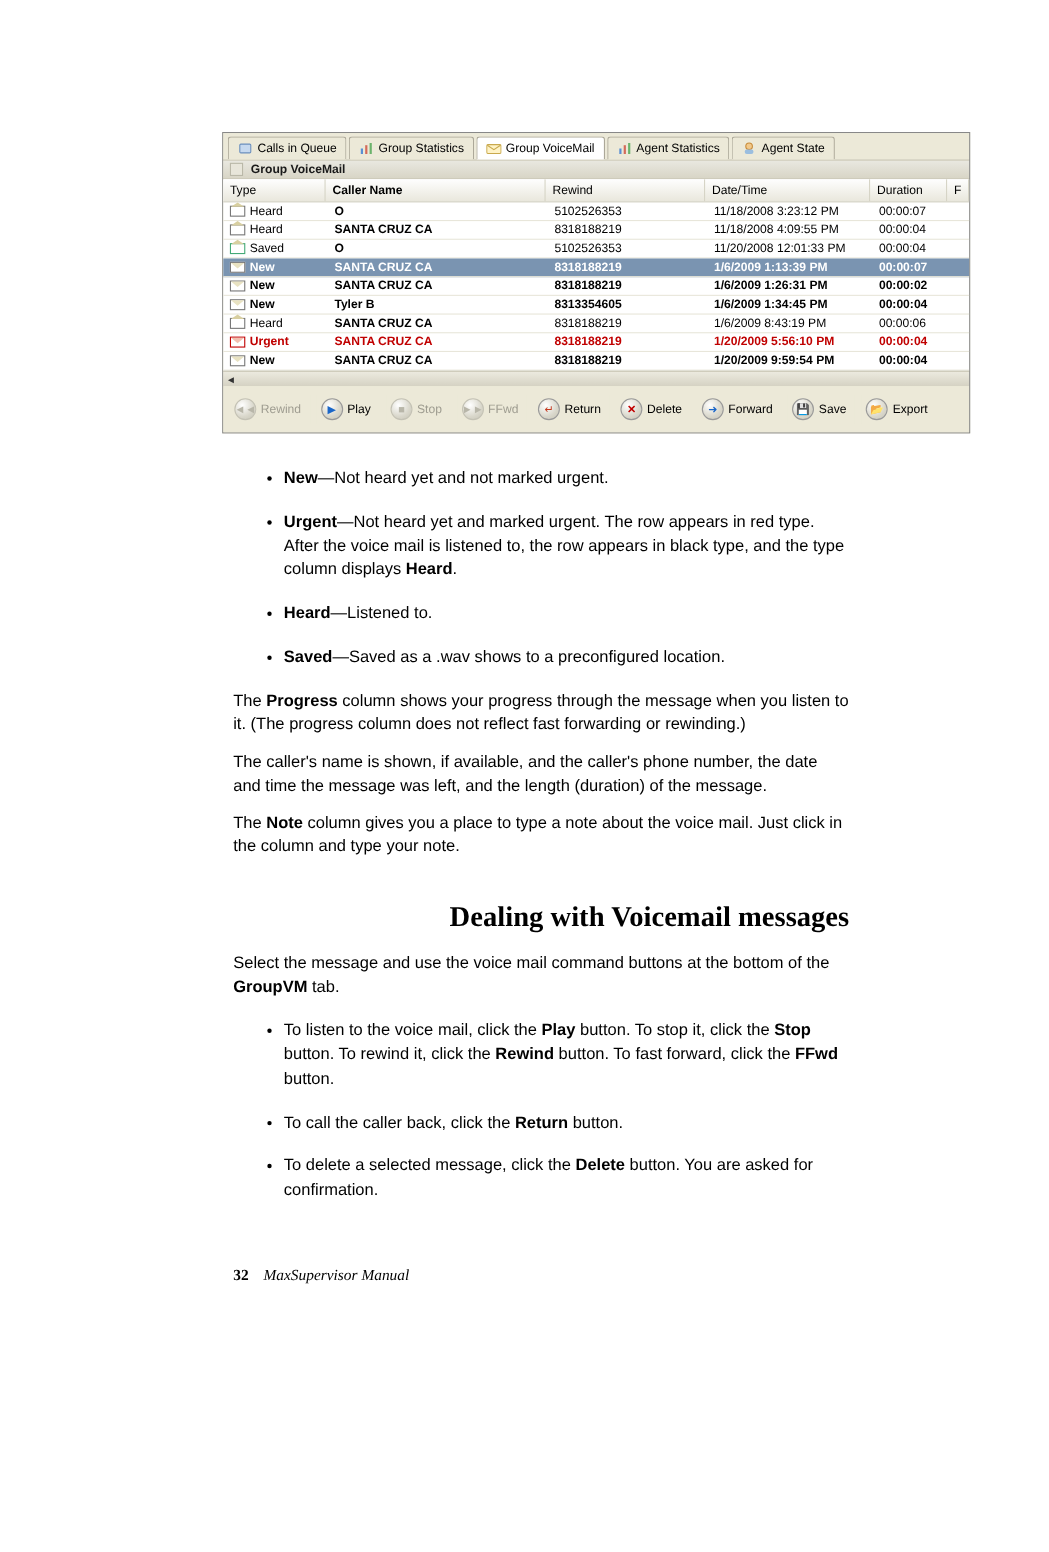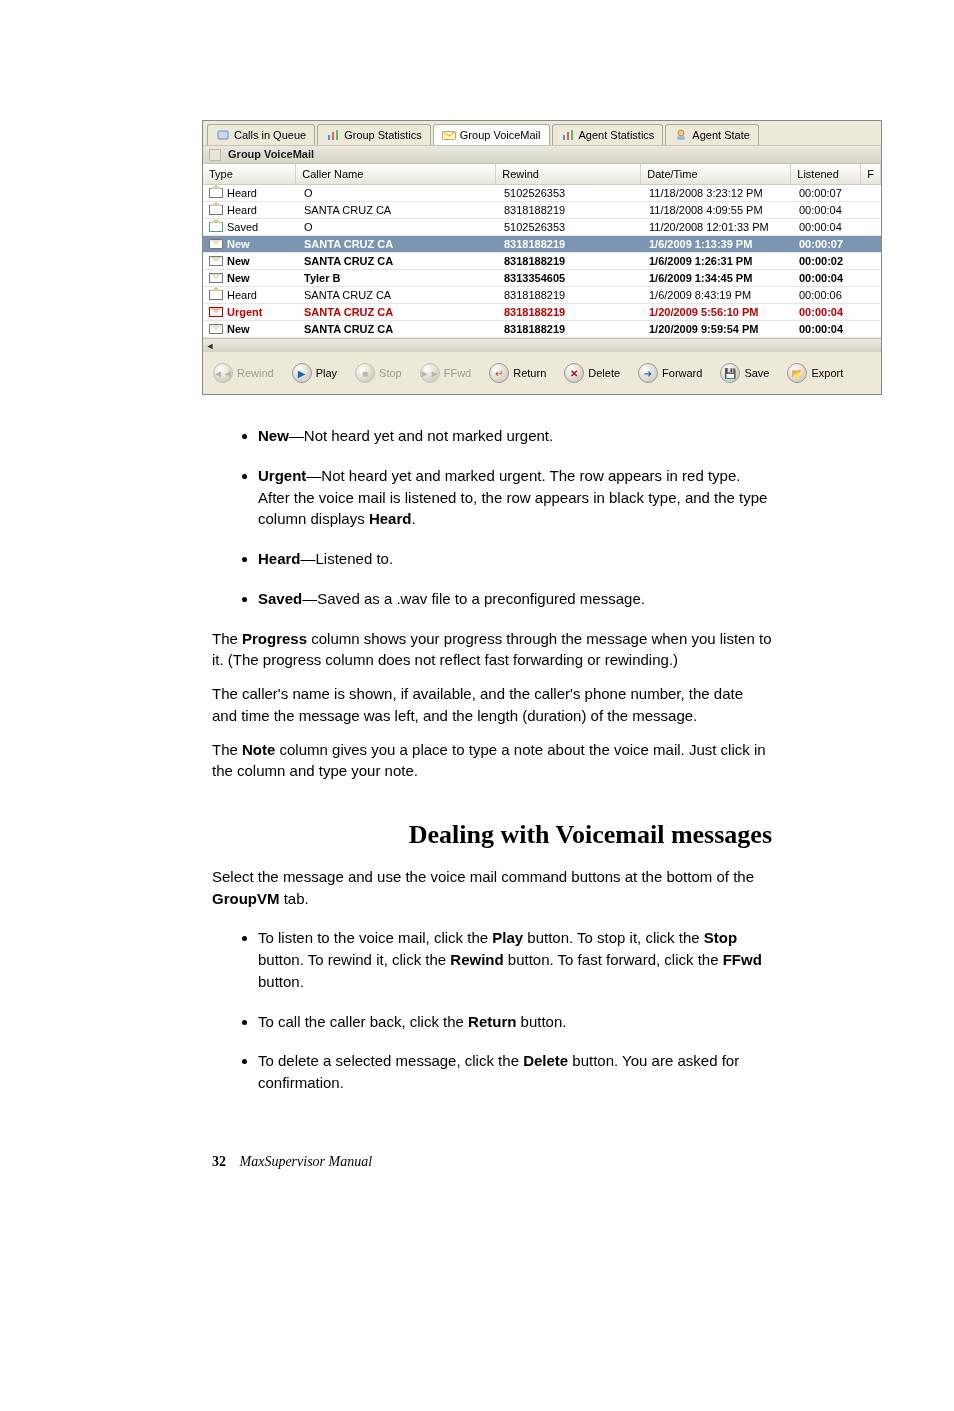--- a/index.html
+++ b/index.html
@@ -80,21 +80,21 @@
     border-bottom: 1px solid #e8e6da;
   }
   .grid-head {
     background: linear-gradient(#fefefe,#e9e7dc);
     border-bottom: 1px solid #cfcdbe;
     color: #000;
   }
   .grid-head .col { padding: 4px 6px; border-right: 1px solid #d6d4c6; }
   .grid-row .col { padding: 2px 6px; }
   .col-type   { width: 95px; display:flex; align-items:center; gap:4px; }
-  .col-caller { flex: 0 0 200px; }
+  .col-caller { flex: 0 0 200px; font-weight: bold; }
   .col-number { flex: 0 0 145px; }
   .col-date   { flex: 0 0 150px; }
   .col-dur    { flex: 0 0 70px; }
   .col-f      { flex: 0 0 18px; }
   .grid-row.selected { background:#7a94b1; color:#fff; font-weight:bold; }
   .grid-row.bold { font-weight: bold; }
   .grid-row.red { color:#c00000; font-weight:bold; }
   .envelope {
     width: 14px; height: 10px;
     display:inline-block; border:1px solid #777; background:#fff; position:relative;
@@ -223,21 +223,21 @@
       <span class="sub-ico"></span>
       <b>Group VoiceMail</b>
     </div>
 
     <div class="grid">
       <div class="grid-head">
         <div class="col col-type">Type</div>
         <div class="col col-caller">Caller Name</div>
         <div class="col col-number">Rewind</div>
         <div class="col col-date">Date/Time</div>
-        <div class="col col-dur">Listened</div>
+        <div class="col col-dur">Duration</div>
         <div class="col col-f">F</div>
       </div>
       <div id="grid-body">
           <div class="grid-row">
             <div class="col col-type">
               <span class="envelope open"></span>
               <span>Heard</span>
             </div>
             <div class="col col-caller">O</div>
             <div class="col col-number">5102526353</div>
@@ -379,21 +379,21 @@
       </div>
     </div>
 
   </div>
 
   <div class="body-text">
     <ul>
       <li><b>New</b><span>—Not heard yet and not marked urgent.</span></li>
       <li><b>Urgent</b><span>—Not heard yet and marked urgent. The row appears in red type. After the voice mail is listened to, the row appears in black type, and the type column displays </span><b>Heard</b><span>.</span></li>
       <li><b>Heard</b><span>—Listened to.</span></li>
-      <li><b>Saved</b><span>—Saved as a .wav file to a preconfigured message.</span></li>
+      <li><b>Saved</b><span>—Saved as a .wav shows to a preconfigured location.</span></li>
     </ul>
     <p>
       <span>The </span><b>Progress</b><span> column shows your progress through the message when you listen to it. (The progress column does not reflect fast forwarding or rewinding.)</span>
     </p>
     <p>The caller's name is shown, if available, and the caller's phone number, the date and time the message was left, and the length (duration) of the message.</p>
     <p>
       <span>The </span><b>Note</b><span> column gives you a place to type a note about the voice mail. Just click in the column and type your note.</span>
     </p>
 
     <h2>Dealing with Voicemail messages</h2>

